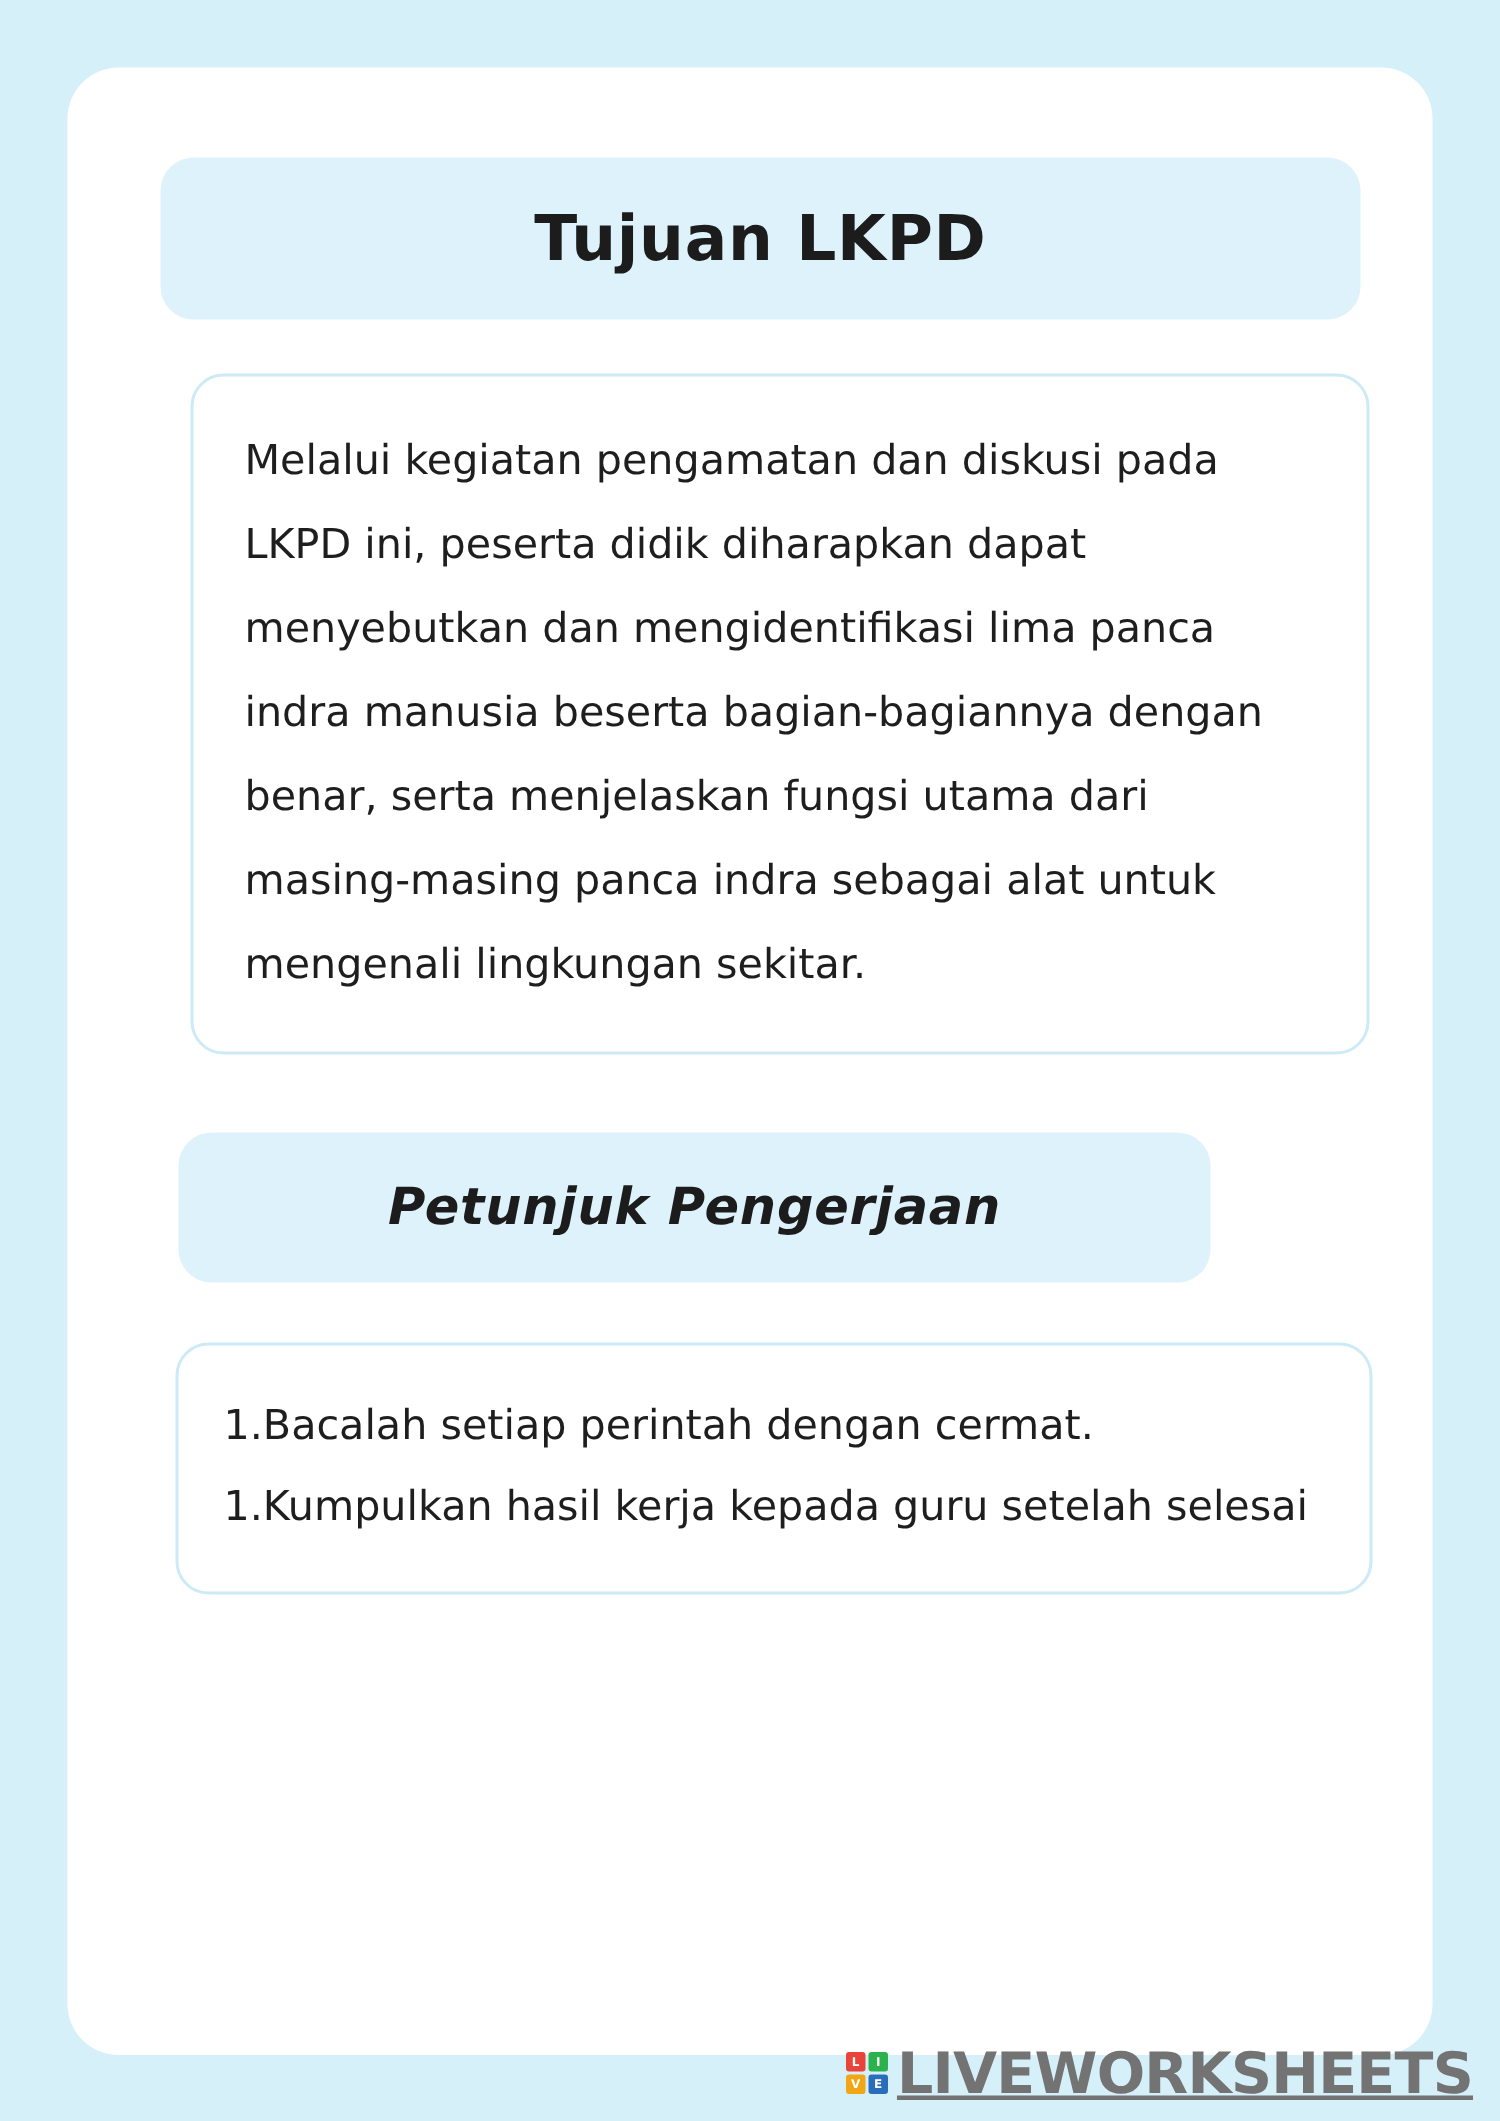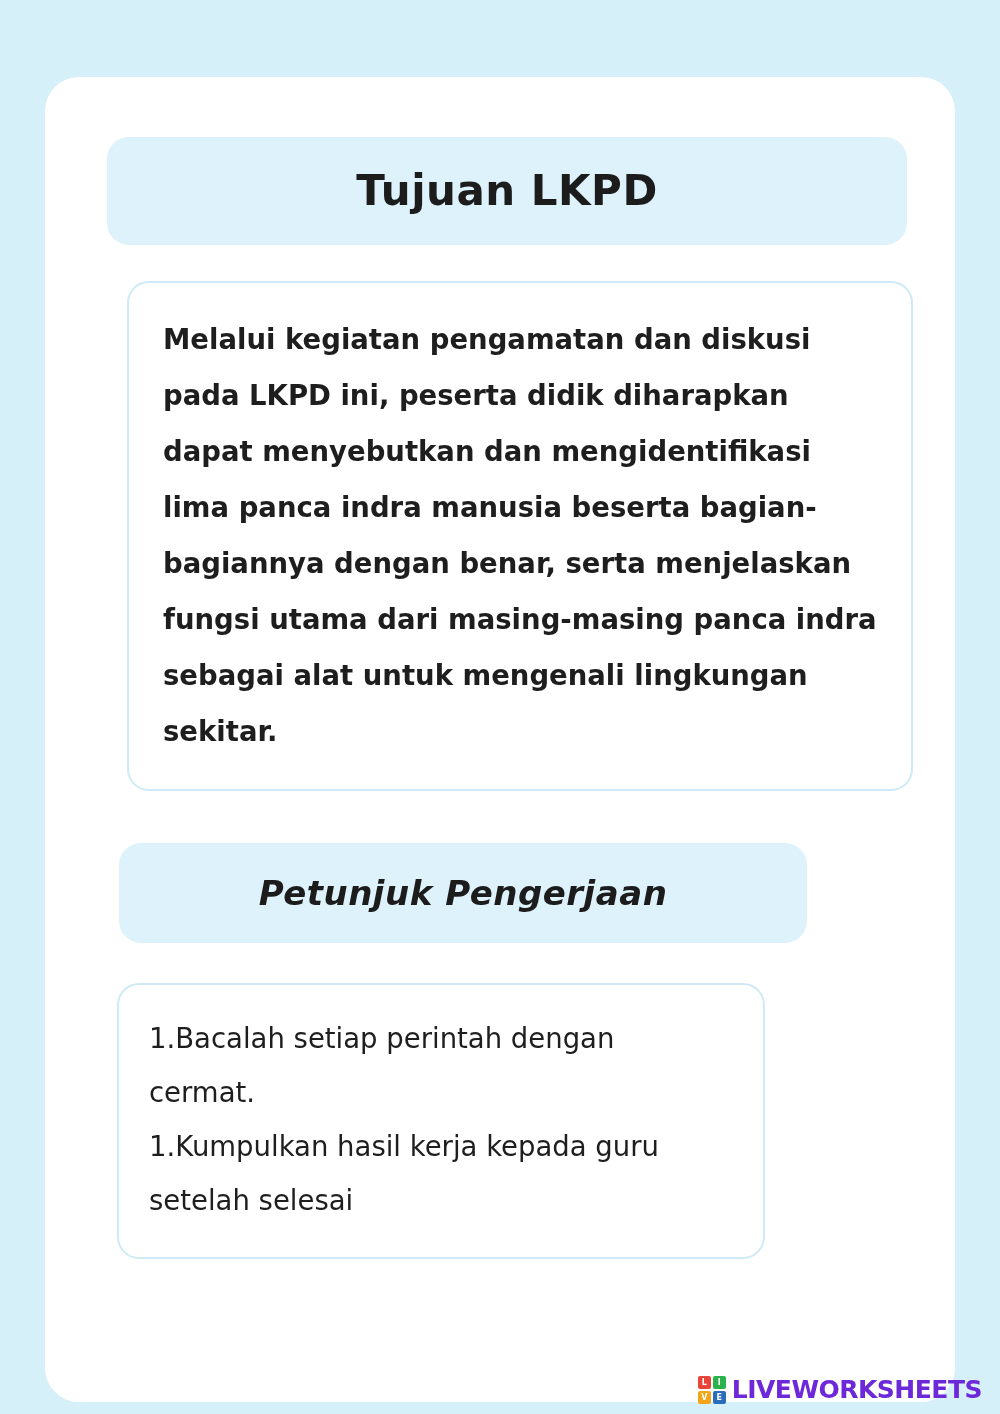--- a/index.html
+++ b/index.html
@@ -14,21 +14,20 @@
     overflow: hidden;
   }
   .page {
     position: absolute;
     left: 45px;
     top: 45px;
     width: 910px;
     height: 1325px;
     background: #ffffff;
     border-radius: 34px;
-    margin-top: 32px;
   }
   .content {
     position: absolute;
     left: 60px;
     top: 60px;
     width: 800px;
   }
 
   .section-header {
     background: #ddf2fb;
@@ -60,31 +59,31 @@
     border-radius: 22px;
     box-sizing: border-box;
   }
   .card-1 {
     width: 786px;
     margin-left: 22px;
     margin-top: 36px;
     padding: 28px 34px 30px 34px;
   }
   .card-2 {
-    width: 648px;
+    width: 798px;
     margin-left: 12px;
     margin-top: 40px;
     padding: 26px 34px 30px 30px;
   }
 
   .body-text {
     font-size: 27.5px;
     line-height: 56px;
     color: #1e1e1e;
-    font-weight: 700;
+    font-weight: 400;
   }
   .instruction-line {
     font-size: 27.5px;
     line-height: 54px;
     color: #1e1e1e;
     font-weight: 500;
     white-space: pre-wrap;
   }
 
   .spacer-mid {
@@ -115,25 +114,26 @@
     text-align: center;
     color: #ffffff;
     font-weight: bold;
     font-family: "DejaVu Sans", sans-serif;
   }
   .lw-l { background: #e8443a; }
   .lw-i { background: #2bb24c; }
   .lw-v { background: #f2a516; }
   .lw-e { background: #2a6ebb; }
   .lw-text {
-    font-size: 25px;
+    font-size: 38px;
     font-weight: bold;
-    color: #6d28d9;
+    color: #737373;
     letter-spacing: -0.5px;
     font-family: "DejaVu Sans", sans-serif;
+    text-decoration: underline;
   }
 </style>
 </head>
 <body>
 
 <div class="page">
   <div class="content">
 
     <div class="section-header header-1">Tujuan LKPD</div>
 

